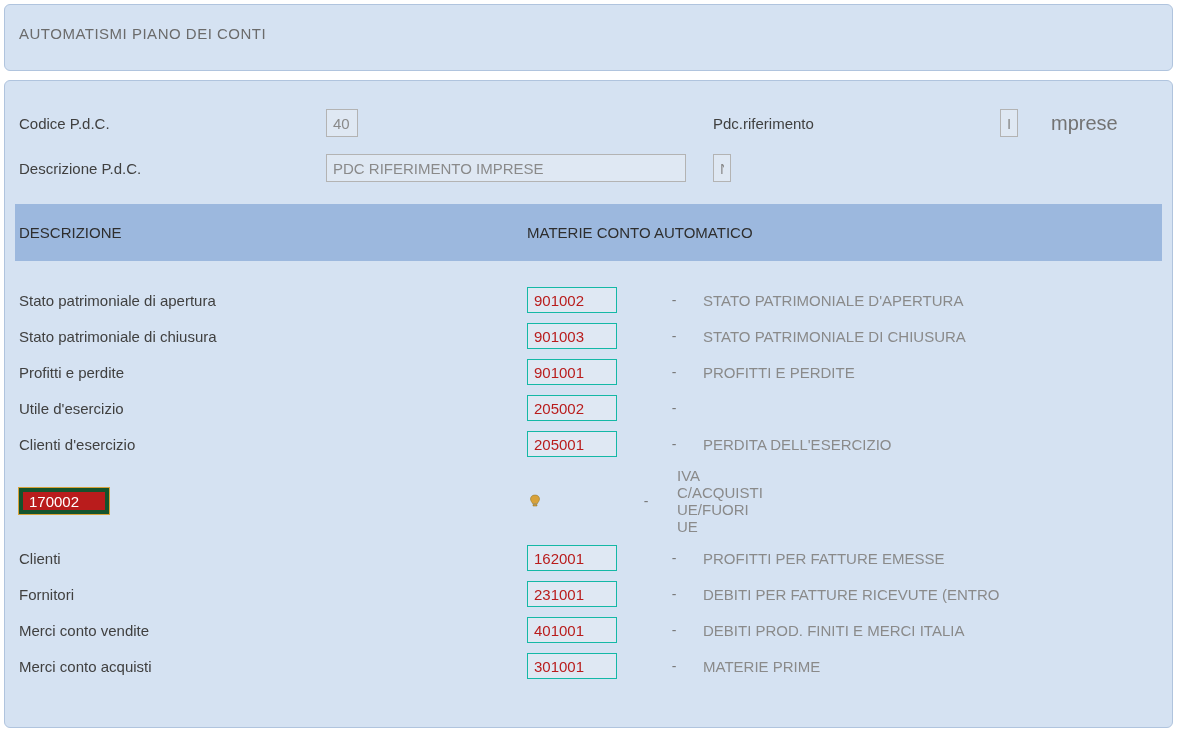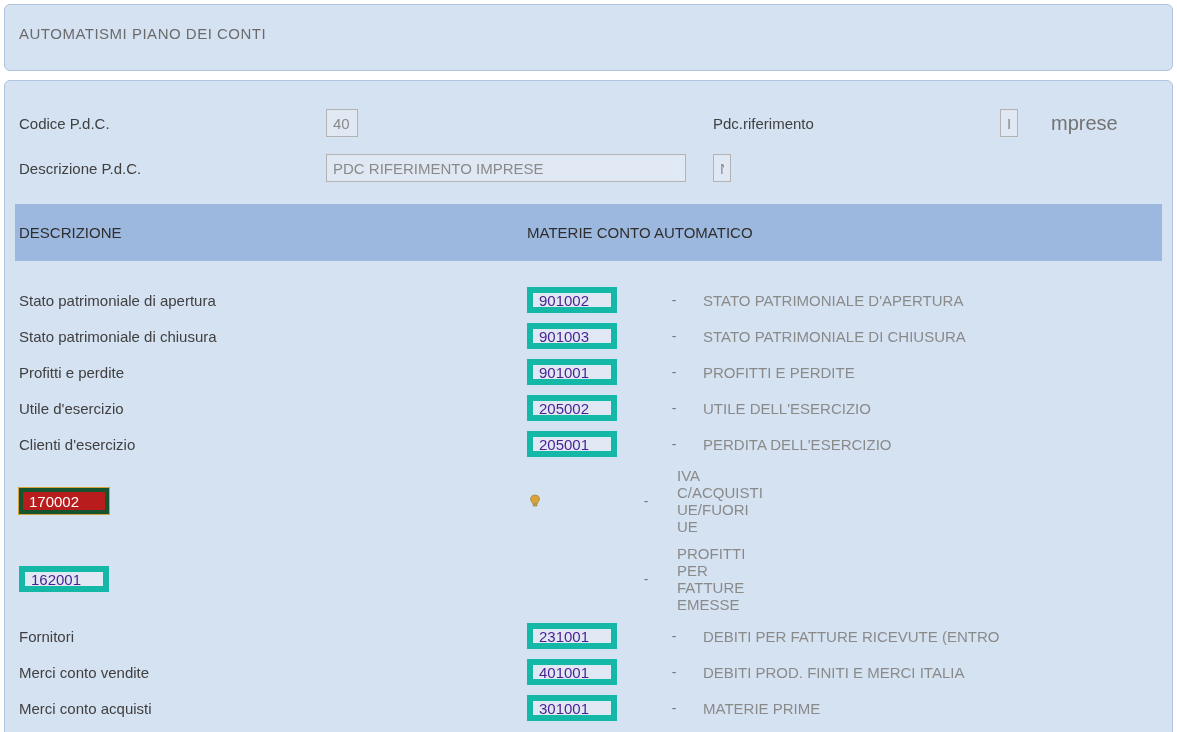--- a/index.html
+++ b/index.html
@@ -76,23 +76,23 @@
     align-items: center;
     column-gap: 8px;
   }
   .row .desc {
     color: #404040;
     font-size: 15px;
   }
   .row input.code {
     font-family: inherit;
     font-size: 15px;
-    color: #4c1d95;
+    color: #b91c1c;
     background: #dfe8f3;
-    border: 6px solid #14b8a6;
+    border: 1px solid #14b8a6;
     padding: 3px 6px;
     height: 26px;
     width: 90px;
   }
   .row input.code.active {
     background: #b91c1c;
     color: #ffffff;
     border: 4px solid #14532d;
     outline: 1px solid #d8a23a;
   }
@@ -187,21 +187,20 @@
       </div>
       <div class="row">
         <div class="desc">Utile d'esercizio</div>
         <div><input type="text" class="code" value="205002" style=""></div>
         <span class="hint-icon">
           <svg class="lightbulb" width="12" height="14" viewBox="0 0 12 14">
             <path d="M6 1 C3 1 1.5 3 1.5 5 C1.5 7 3 8 3.5 9.5 L8.5 9.5 C9 8 10.5 7 10.5 5 C10.5 3 9 1 6 1 Z M4 10.5 L8 10.5 L8 12 L4 12 Z"></path>
           </svg>
         </span>
         <div class="dash">-</div>
-        <div class="longdesc">UTILE DELL'ESERCIZIO</div>
       </div>
       <div class="row">
         <div class="desc">Clienti d'esercizio</div>
         <div><input type="text" class="code" value="205001" style=""></div>
         <span class="hint-icon">
           <svg class="lightbulb" width="12" height="14" viewBox="0 0 12 14">
             <path d="M6 1 C3 1 1.5 3 1.5 5 C1.5 7 3 8 3.5 9.5 L8.5 9.5 C9 8 10.5 7 10.5 5 C10.5 3 9 1 6 1 Z M4 10.5 L8 10.5 L8 12 L4 12 Z"></path>
           </svg>
         </span>
         <div class="dash">-</div>
@@ -211,20 +210,21 @@
         <div><input type="text" class="code active" value="170002" style=""></div>
         <span class="hint-icon visible">
           <svg class="lightbulb" width="12" height="14" viewBox="0 0 12 14">
             <path d="M6 1 C3 1 1.5 3 1.5 5 C1.5 7 3 8 3.5 9.5 L8.5 9.5 C9 8 10.5 7 10.5 5 C10.5 3 9 1 6 1 Z M4 10.5 L8 10.5 L8 12 L4 12 Z"></path>
           </svg>
         </span>
         <div class="dash">-</div>
         <div class="longdesc">IVA C/ACQUISTI UE/FUORI UE</div>
       </div>
       <div class="row">
+        <div class="desc">Clienti</div>
         <div><input type="text" class="code" value="162001" style=""></div>
         <span class="hint-icon">
           <svg class="lightbulb" width="12" height="14" viewBox="0 0 12 14">
             <path d="M6 1 C3 1 1.5 3 1.5 5 C1.5 7 3 8 3.5 9.5 L8.5 9.5 C9 8 10.5 7 10.5 5 C10.5 3 9 1 6 1 Z M4 10.5 L8 10.5 L8 12 L4 12 Z"></path>
           </svg>
         </span>
         <div class="dash">-</div>
         <div class="longdesc">PROFITTI PER FATTURE EMESSE</div>
       </div>
       <div class="row">

